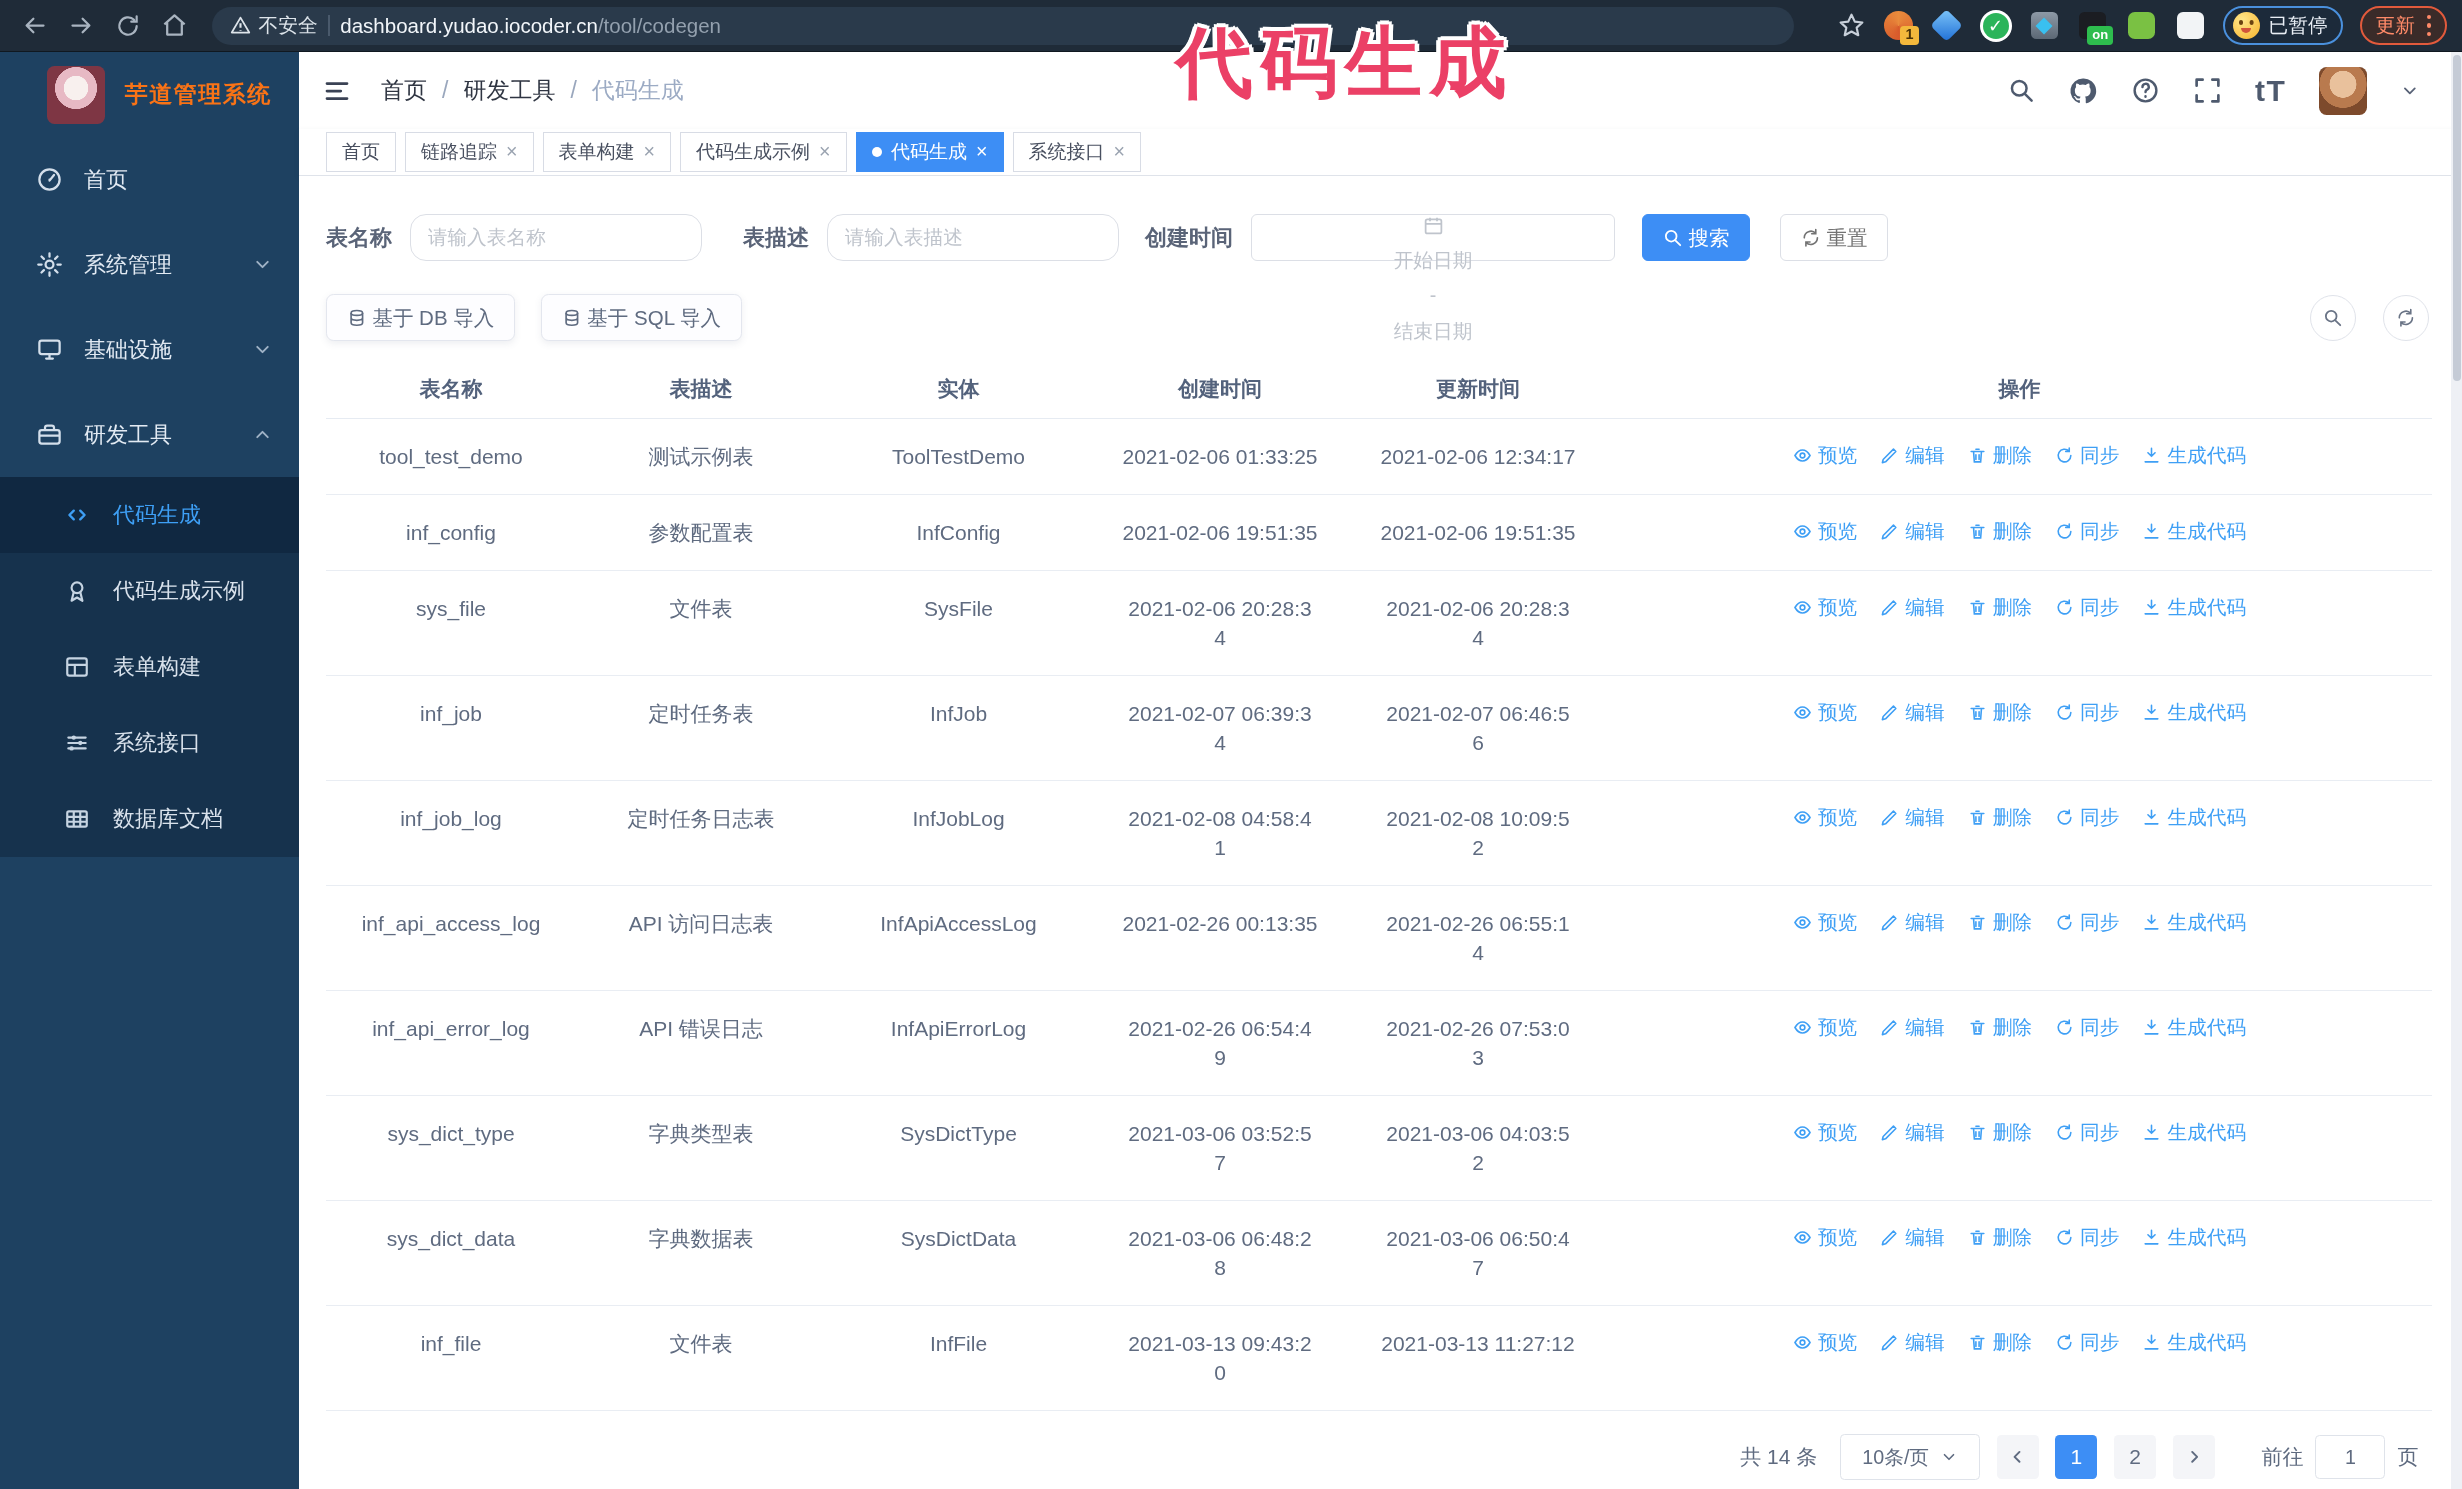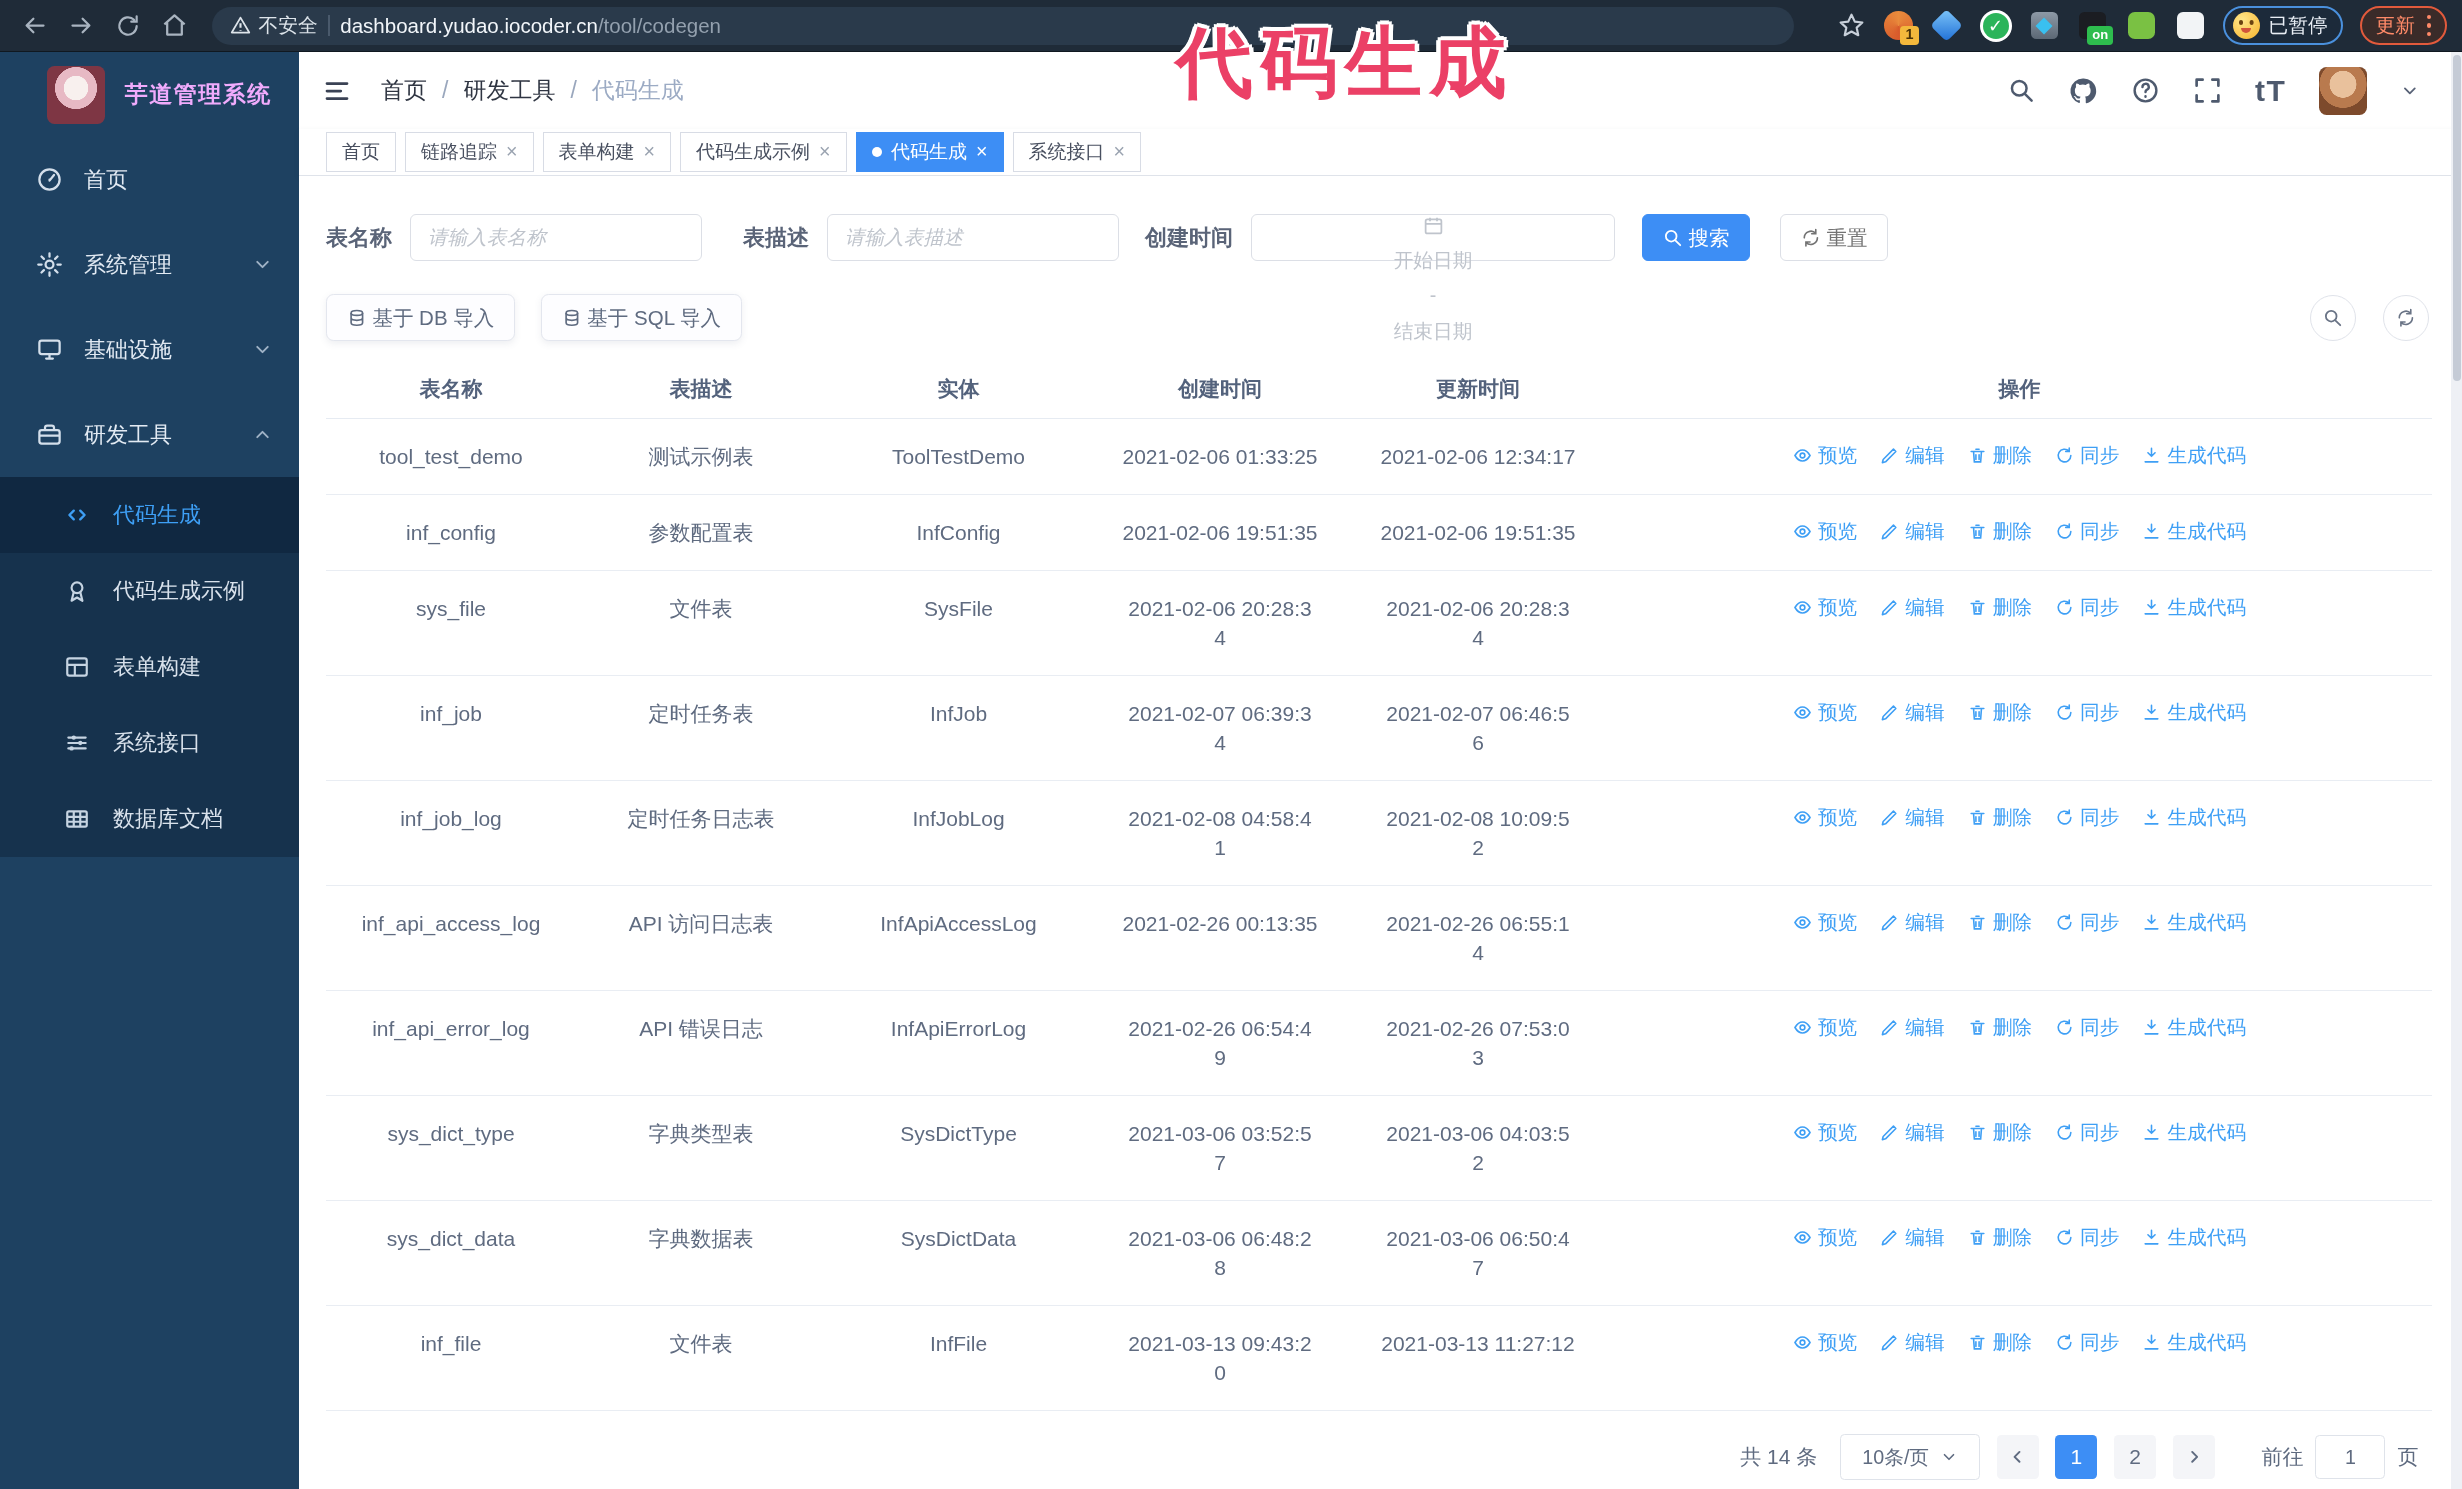--- a/index.html
+++ b/index.html
@@ -36,21 +36,21 @@
   .face:after{content:"";position:absolute;left:8.3px;top:16px;width:10.6px;height:5.3px;border-radius:0 0 7.6px 7.6px;background:#d2543a;}
   .chip.update{border:2.3px solid #e25a3c;background:#3a2b29;color:#ff8a68;gap:12px;}
   .vdots{display:flex;flex-direction:column;gap:3.8px;}
   .vdots i{width:4.5px;height:4.5px;border-radius:50%;background:#ff8a68;}
 
   
   .sidebar{position:absolute;left:0;top:52px;width:299px;bottom:0;background:#1e4161;color:#e2eaf3;}
   .logo{height:85px;display:flex;align-items:center;padding-left:47px;gap:19.7px;}
   .logo-img{width:58px;height:58px;border-radius:7.6px;background:
       radial-gradient(circle at 50% 38%,#f8f0ee 0 26%,#e7b9c4 27% 45%,#7e3644 46% 100%);}
-  .logo-title{font-size:23px;font-weight:bold;color:#f0abfc;letter-spacing:1.5px;}
+  .logo-title{font-size:23px;font-weight:bold;color:#f97316;letter-spacing:1.5px;}
   .mitem{height:85px;display:flex;align-items:center;padding:0 26px 0 36px;gap:21px;cursor:pointer;font-size:22px;color:#e2eaf3;}
   .mitem .mic{color:#d4dfeb;}
   .marrow{margin-left:auto;color:#9fb2c6;transform:rotate(0deg);}
   .marrow.up{transform:rotate(180deg);}
   .submenu{background:#16324d;}
   .sitem{height:76px;display:flex;align-items:center;padding-left:64px;gap:23px;font-size:22px;color:#d9e2ec;cursor:pointer;}
   .sitem .mic{color:#c6d4e2;}
   .sitem.active{color:#3e9ff5;background:#102841;}
   .sitem.active .mic{color:#3e9ff5;}
 
@@ -72,21 +72,21 @@
   .tab{height:38px;display:flex;align-items:center;gap:9px;padding:0 15px;border:0.8px solid #d8dce5;background:#fff;color:#495060;font-size:19px;cursor:pointer;white-space:nowrap;}
   .tab .dot{width:10.6px;height:10.6px;border-radius:50%;background:#fff;}
   .tab .tab-close{font-size:19.7px;color:#9aa3b0;line-height:1;}
   .tab.active{background:#3d8ef5;border-color:#3d8ef5;color:#fff;}
   .tab.active .tab-close{color:#fff;}
 
   
   .content{position:absolute;left:299px;top:176px;right:0;bottom:0;background:#fff;padding:0 30px 0 27px;box-sizing:border-box;overflow:hidden;}
   .filters{display:flex;align-items:center;margin-top:38px;font-size:22px;color:#5a6478;}
   .flabel{white-space:nowrap;font-weight:bold;color:#5a6478;}
-  .tinput{width:292px;height:47px;border:0.8px solid #dcdfe6;border-radius:6px;margin-left:18px;font-size:19.7px;color:#444;padding:0 16.7px;box-sizing:border-box;outline:none;background:#fff;font-style:italic;}
+  .tinput{width:292px;height:47px;border:0.8px solid #dcdfe6;border-radius:16px;margin-left:18px;font-size:19.7px;color:#444;padding:0 16.7px;box-sizing:border-box;outline:none;background:#fff;}
   .tinput::placeholder{color:#bfc4cc;}
   .datebox{width:364px;height:47px;border:0.8px solid #dcdfe6;border-radius:6px;margin-left:18px;display:flex;align-items:center;padding:0 13.6px;box-sizing:border-box;gap:10.6px;color:#bfc4cc;font-size:19.7px;flex-direction:column;}
   .datebox .dph{flex:1;text-align:center;white-space:nowrap;}
   .datebox .dsep{color:#bfc4cc;}
   .btn{height:47px;display:flex;align-items:center;gap:6px;border-radius:6px;font-size:20.5px;padding:0 19.7px;cursor:pointer;white-space:nowrap;box-sizing:border-box;}
   .btn.primary{background:#3d8ef5;color:#fff;border:0.8px solid #3d8ef5;}
   .btn.plain{background:#fff;color:#737373;border:0.8px solid #dcdfe6;}
   .ml54{margin-left:41px;} .ml34{margin-left:26px;} .ml36{margin-left:27px;} .ml40{margin-left:30px;}
 
   .imports{display:flex;align-items:center;margin-top:33px;}

